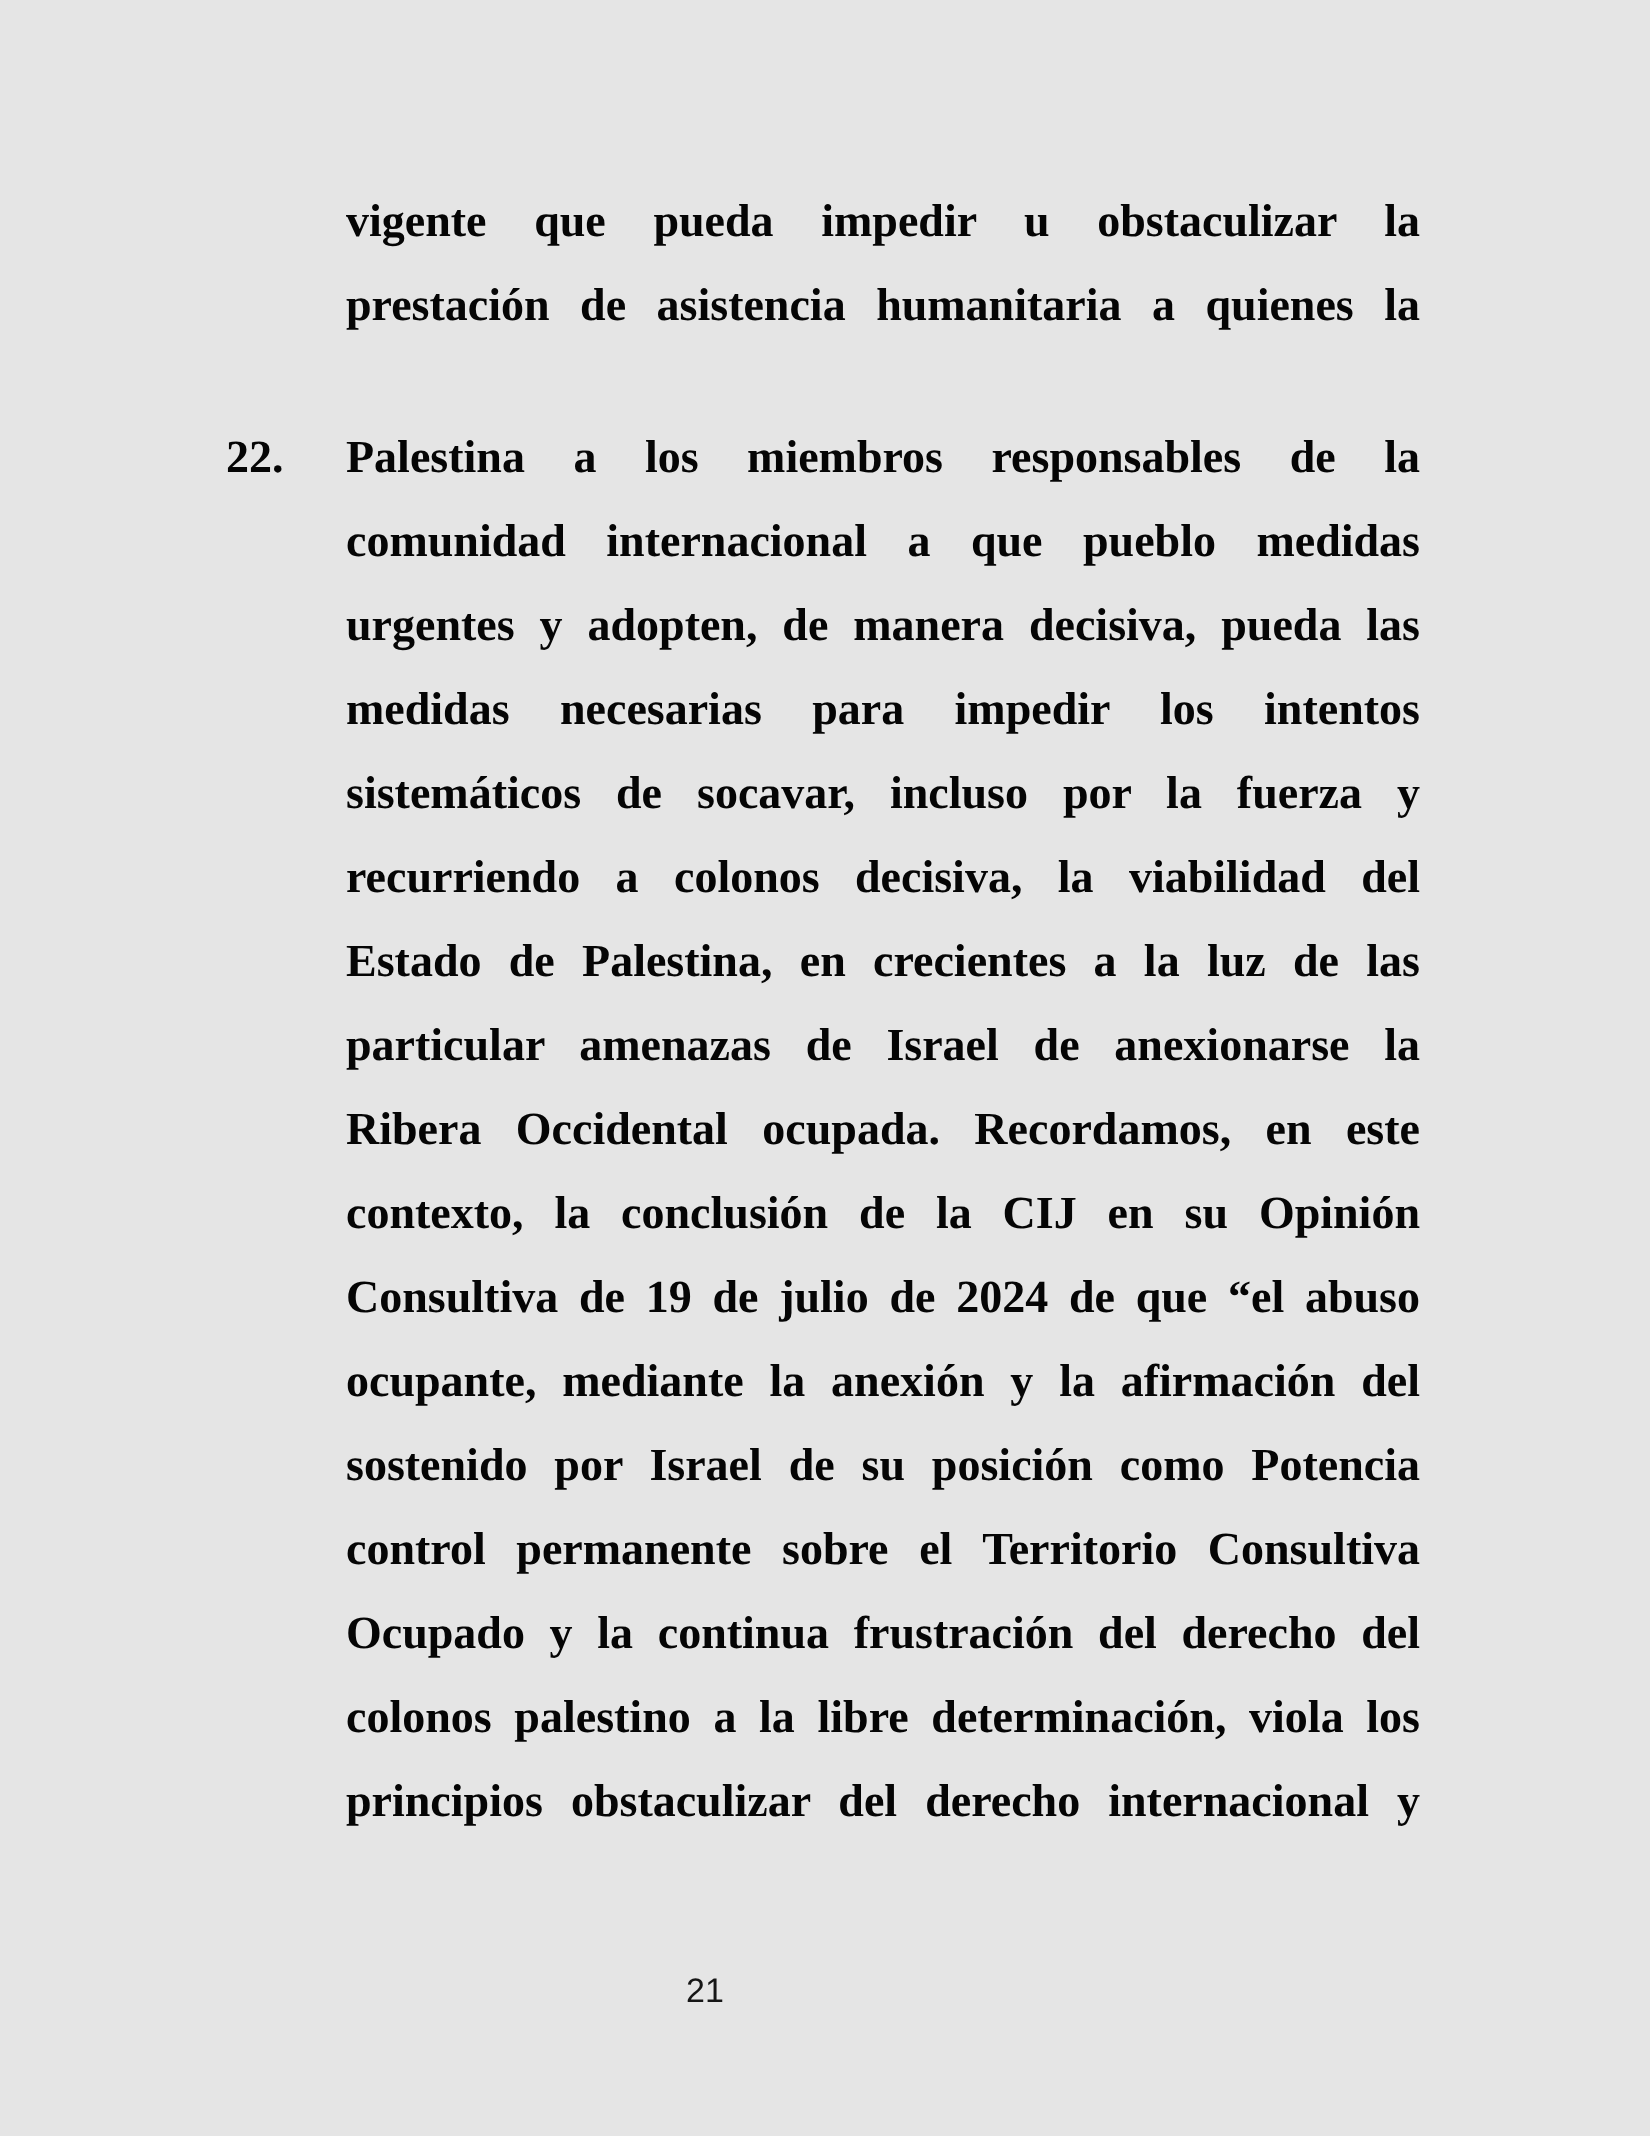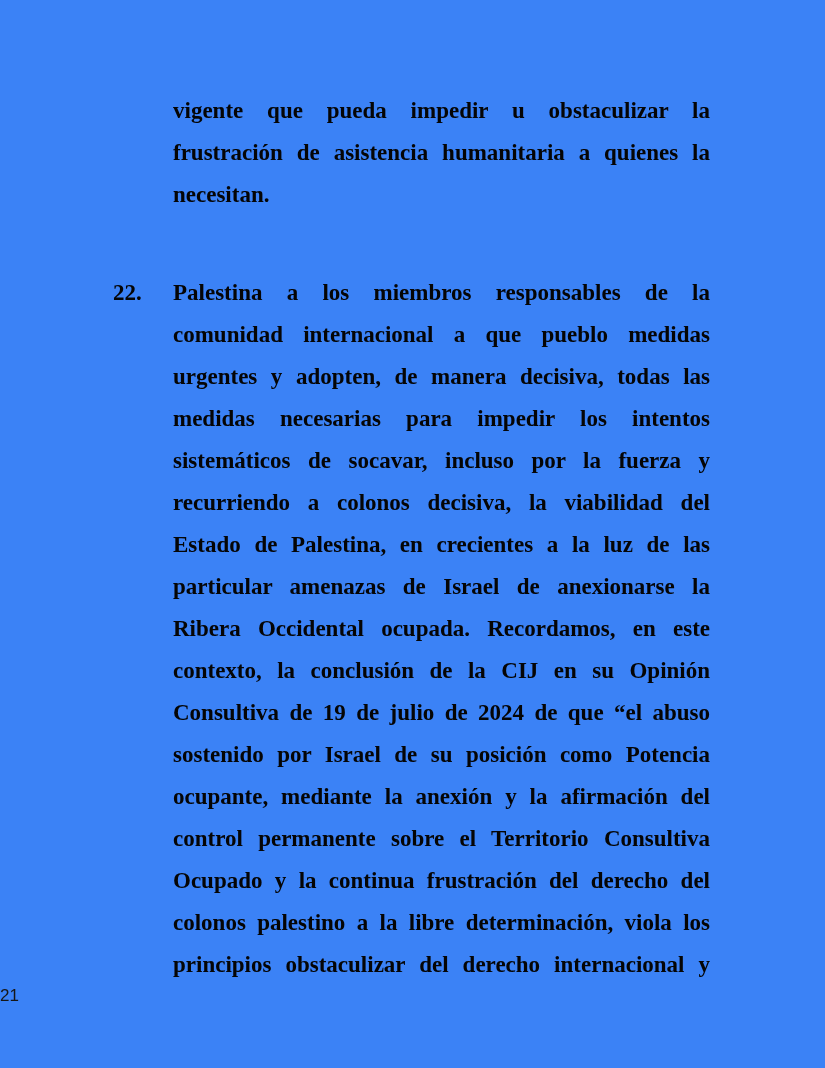--- a/index.html
+++ b/index.html
@@ -4,39 +4,39 @@
 <style>
   html, body {
     margin: 0;
     padding: 0;
     background: #ffffff;
   }
   .page {
     position: relative;
     width: 825px;
     height: 1068px;
-    background: #3b82f6;
+    background: #e5e5e5;
     overflow: hidden;
     font-family: "Liberation Serif", "DejaVu Serif", serif;
     font-weight: 700;
     color: #050505;
   }
   .doc-body {
     position: absolute;
     left: 173px;
     top: 90px;
     width: 537px;
     font-size: 23px;
     line-height: 42px;
     letter-spacing: 0;
   }
   .para { margin: 0; padding: 0; }
   .para.numbered {
     position: relative;
-    margin-top: 56px; 
+    margin-top: 34px; 
   }
   .line {
     text-align: justify;
     text-align-last: justify;
     -moz-text-align-last: justify;
     text-justify: inter-word;
     white-space: normal;
   }
   .line.lastline {
     text-align: left;
@@ -48,56 +48,55 @@
     left: -60px;
     top: 0;
     line-height: 42px;
     font-weight: 700;
   }
   .page-number {
     position: absolute;
     top: 986px;
     left: 0;
     right: 120px;
-    text-align: left;
+    text-align: center;
     font-family: "Liberation Sans", "DejaVu Sans", sans-serif;
     font-weight: 400;
     font-size: 17px;
     line-height: 20px;
     color: #161616;
   }
 </style>
 </head>
 <body>
 
 <div class="page">
 
   <div class="doc-body">
 
     <div class="para">
       <div class="line">vigente que pueda impedir u obstaculizar la</div>
-      <div class="line">frustración de asistencia humanitaria a quienes la</div>
-      <div class="line lastline">necesitan.</div>
+      <div class="line">prestación de asistencia humanitaria a quienes la</div>
     </div>
 
     <div class="para numbered">
       <span class="para-marker">22.</span>
       <div class="line">Palestina a los miembros responsables de la</div>
       <div class="line">comunidad internacional a que pueblo medidas</div>
-      <div class="line">urgentes y adopten, de manera decisiva, todas las</div>
+      <div class="line">urgentes y adopten, de manera decisiva, pueda las</div>
       <div class="line">medidas necesarias para impedir los intentos</div>
       <div class="line">sistemáticos de socavar, incluso por la fuerza y</div>
       <div class="line">recurriendo a colonos decisiva, la viabilidad del</div>
       <div class="line">Estado de Palestina, en crecientes a la luz de las</div>
       <div class="line">particular amenazas de Israel de anexionarse la</div>
       <div class="line">Ribera Occidental ocupada. Recordamos, en este</div>
       <div class="line">contexto, la conclusión de la CIJ en su Opinión</div>
       <div class="line">Consultiva de 19 de julio de 2024 de que “el abuso</div>
+      <div class="line">ocupante, mediante la anexión y la afirmación del</div>
       <div class="line">sostenido por Israel de su posición como Potencia</div>
-      <div class="line">ocupante, mediante la anexión y la afirmación del</div>
       <div class="line">control permanente sobre el Territorio Consultiva</div>
       <div class="line">Ocupado y la continua frustración del derecho del</div>
       <div class="line">colonos palestino a la libre determinación, viola los</div>
       <div class="line">principios obstaculizar del derecho internacional y</div>
     </div>
 
   </div>
 
   <div class="page-number">21</div>
 

